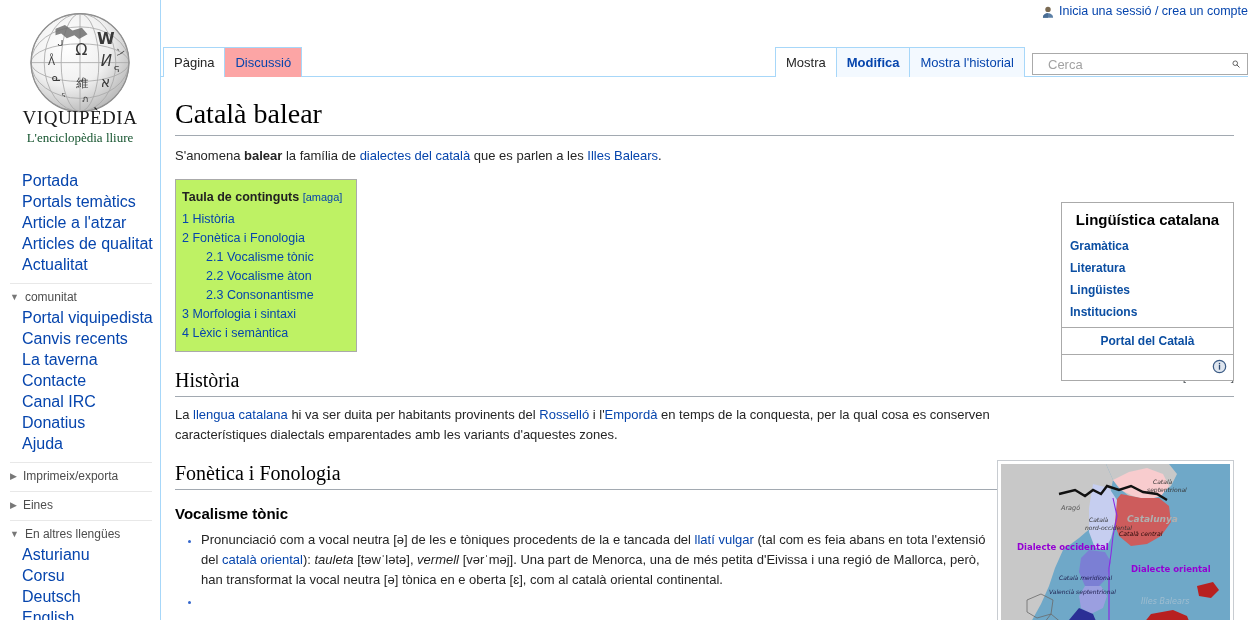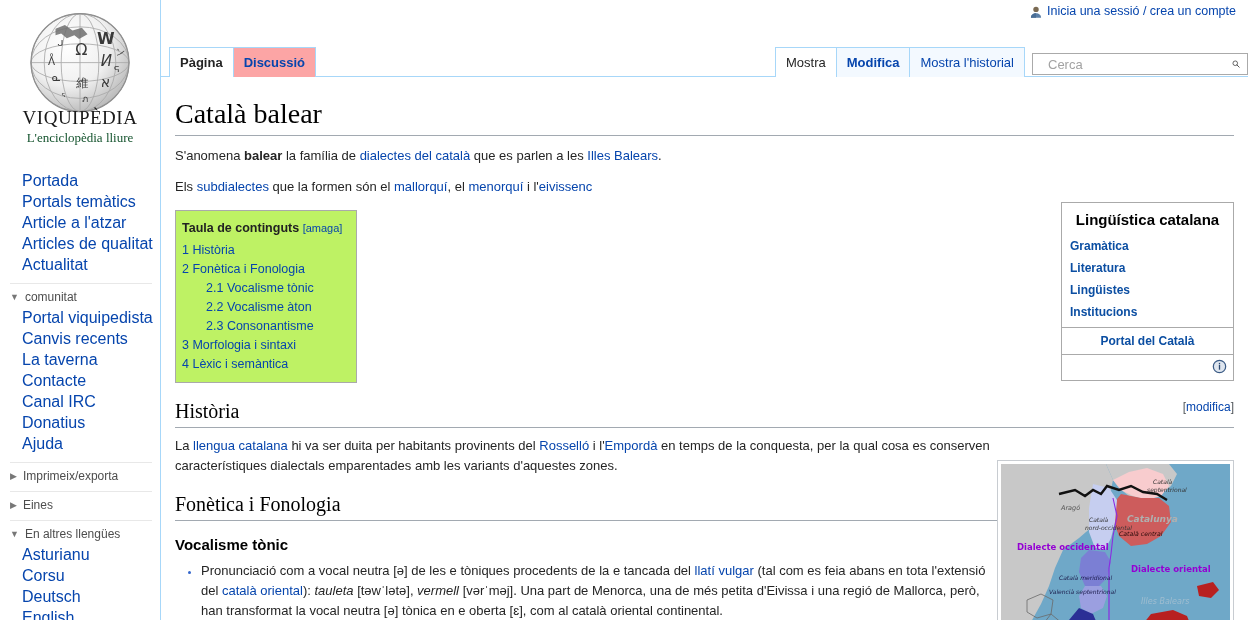--- a/index.html
+++ b/index.html
@@ -11,21 +11,21 @@
     background: #ffffff;
     font-family: "Liberation Sans", sans-serif;
     font-size: 13px;
     color: #252525;
   }
   a { text-decoration: none; color: #0645ad; }
 
   
   #personal-bar {
     position: absolute; top: 0; right: 0;
-    height: 22px; padding-right: 12px;
+    height: 22px; padding-right: 0;
     display: flex; align-items: center; justify-content: flex-end;
     font-size: 12.5px;
     z-index: 20;
   }
   #personal-bar .user-icon {
     display: inline-block; width: 14px; height: 14px;
     margin-right: 4px; position: relative; top: 1px;
   }
   #login-link { color: #0645ad; font-size: 12.5px; }
 
@@ -77,22 +77,22 @@
     width: 1px; height: 620px; background: #a7d7f9;
   }
 
   
   #tabs-area {
     position: absolute; left: 161px; top: 0;
     width: 1087px; height: 77px;
     background: #ffffff;
   }
   #tabs-left {
-    position: absolute; left: 8px; bottom: 0;
-    display: flex; align-items: flex-end; font-weight: bold;
+    position: absolute; left: 2px; bottom: 0;
+    display: flex; align-items: flex-end;
   }
   .nstab {
     height: 30px; line-height: 30px;
     padding: 0 10px;
     font-size: 13px;
     border-left: 1px solid #a7d7f9;
     border-right: 1px solid #a7d7f9;
     border-top: 1px solid #a7d7f9;
     background: #fca5a5;
     color: #0645ad;
@@ -486,21 +486,20 @@
           <text x="140" y="140" font-size="8" fill="#9fbdd0">Illes Balears</text>
           <text x="140" y="184" font-size="6.2" fill="#1a1a1a" font-weight="bold">Balear</text>
         </g>
       </svg>
     </div>
 
     
     <div class="maintext">
       <p><span>S'anomena </span><b>balear</b><span> la família de </span><a href="#">dialectes del català</a><span> que es parlen a les </span><a href="#">Illes Balears</a><span>.</span></p>
 
-      <p><span>Els </span><a href="#">subdialectes</a><span> que la formen són el </span><a href="#">mallorquí</a><span>, el </span><a href="#">menorquí</a><span> i l'</span><a href="#">eivissenc</a></p>
     </div>
 
     
     <div id="toc">
       <div id="toc-title">
         <span>Taula de continguts</span>
         <span class="toggle">[amaga]</span>
       </div>
       <ul>
         <li><a href="#"><span>1</span>&nbsp;<span>Història</span></a></li>

